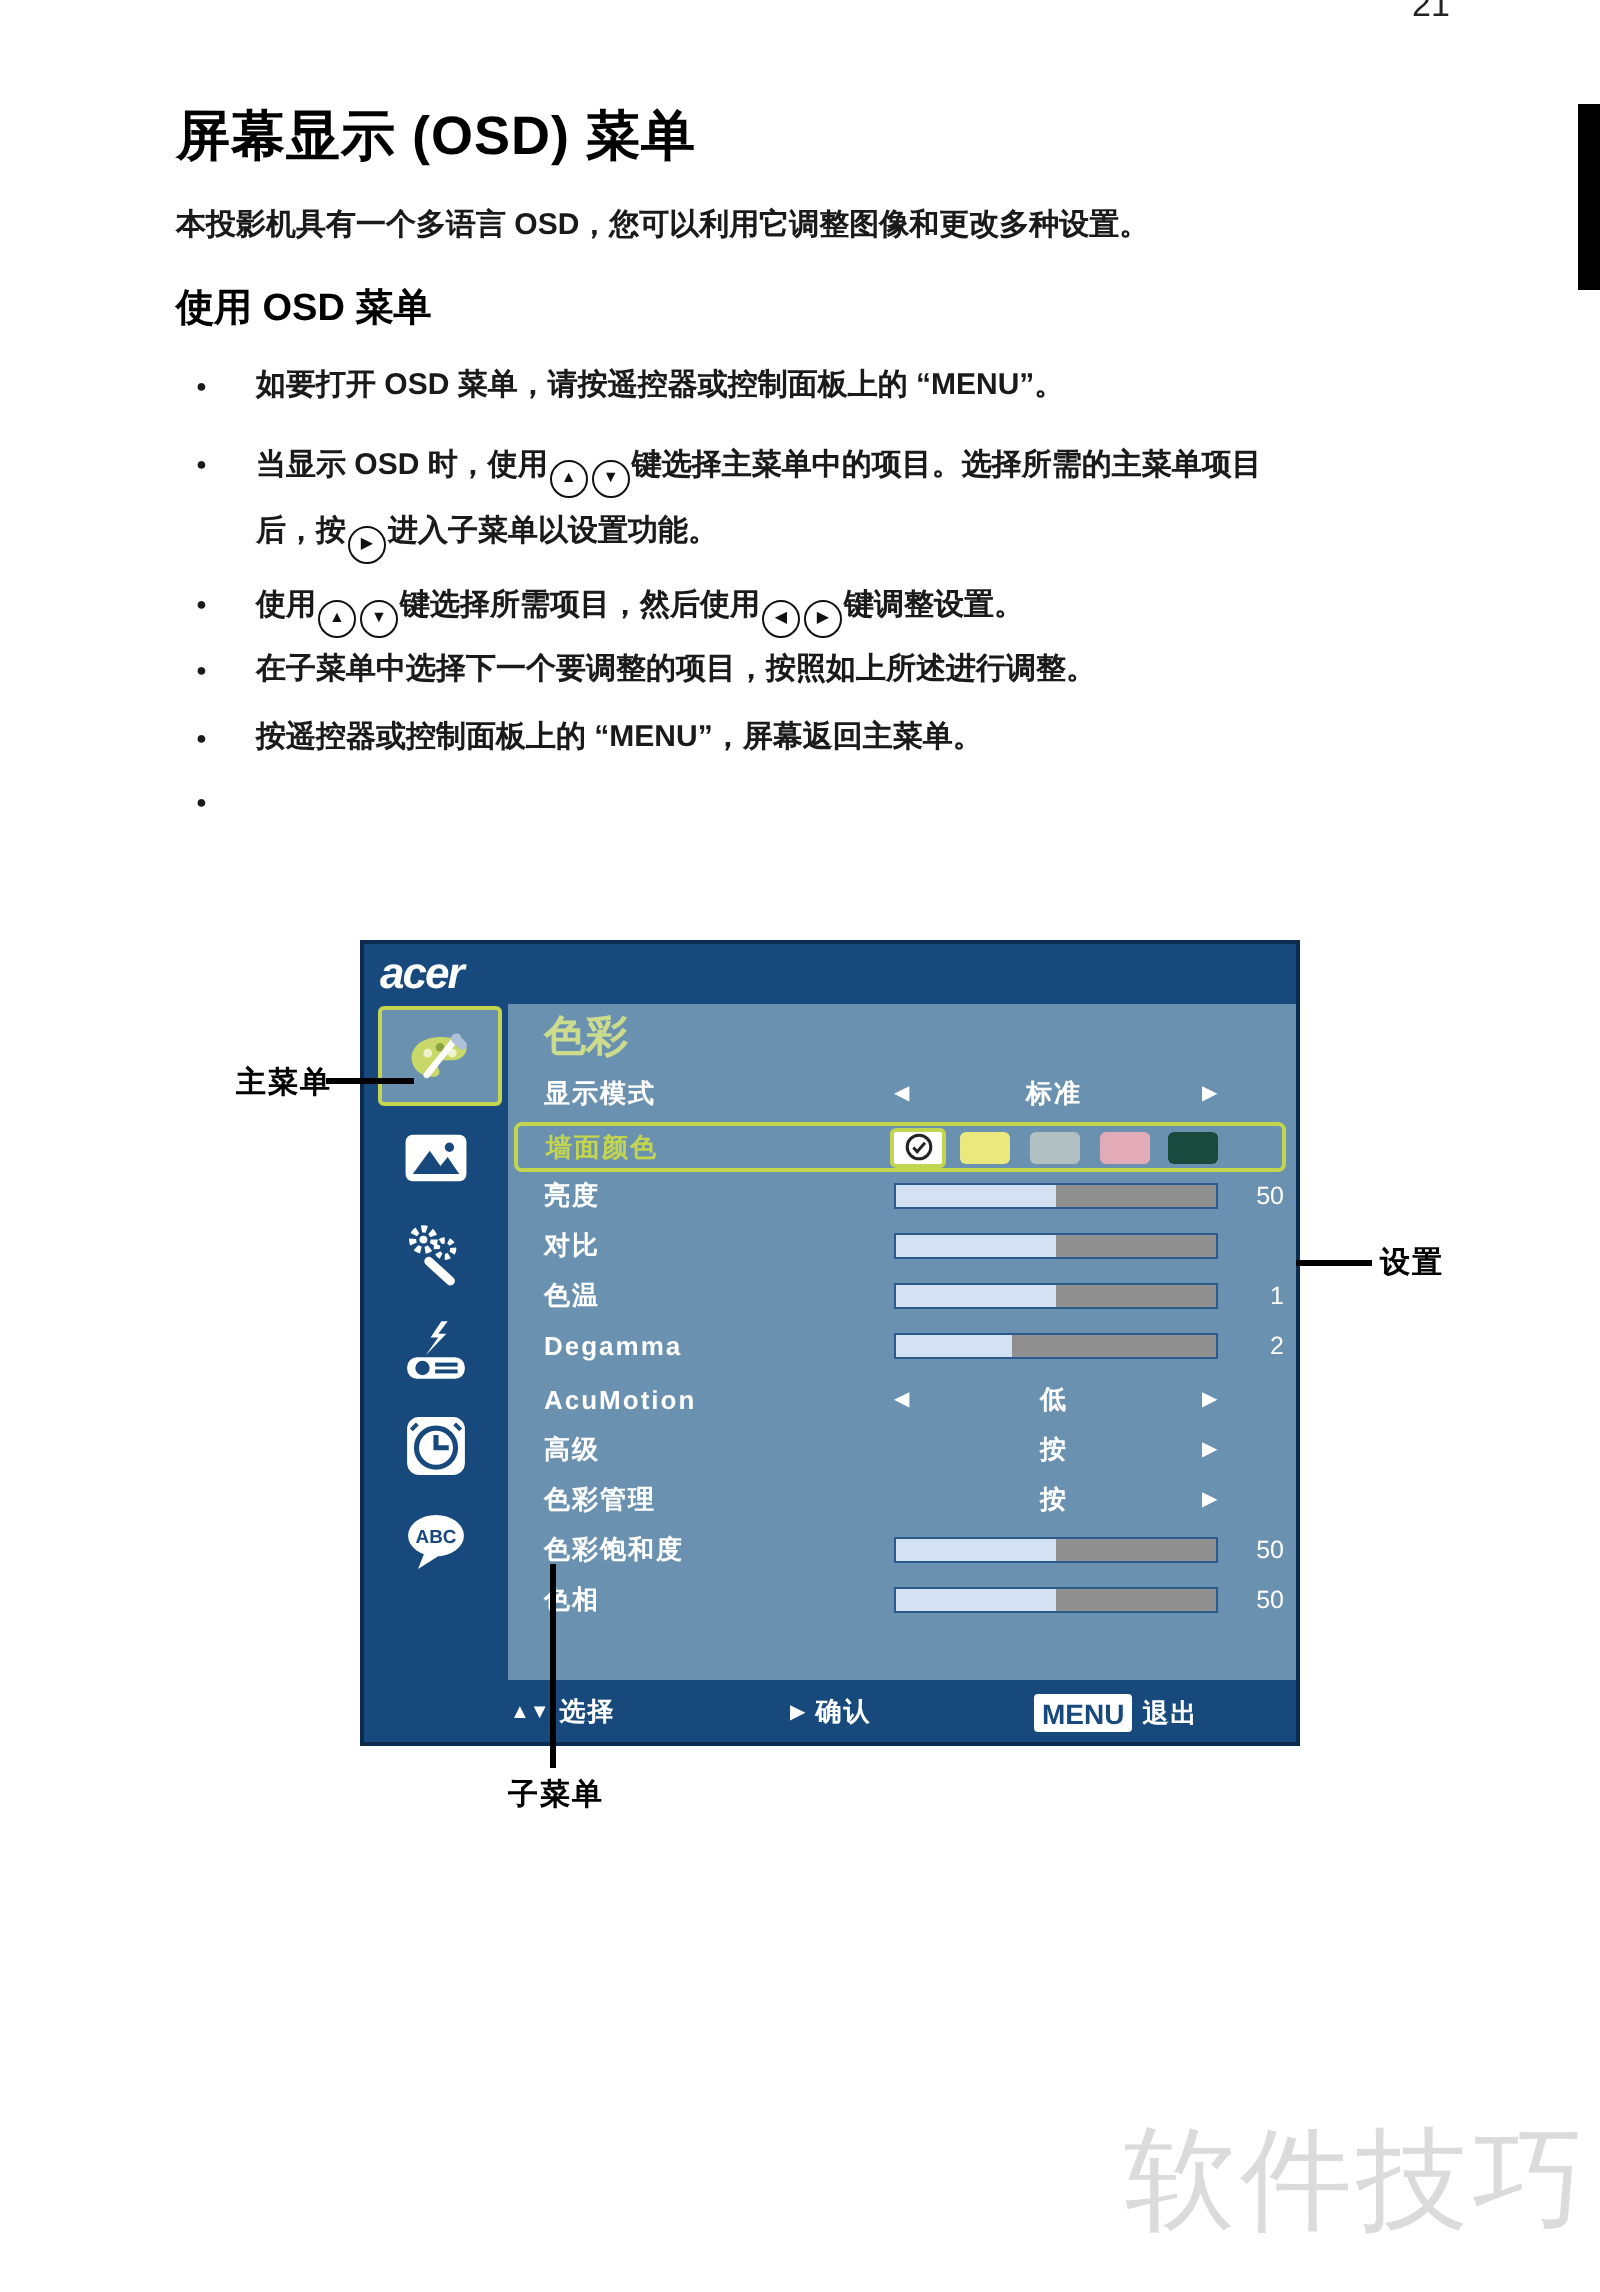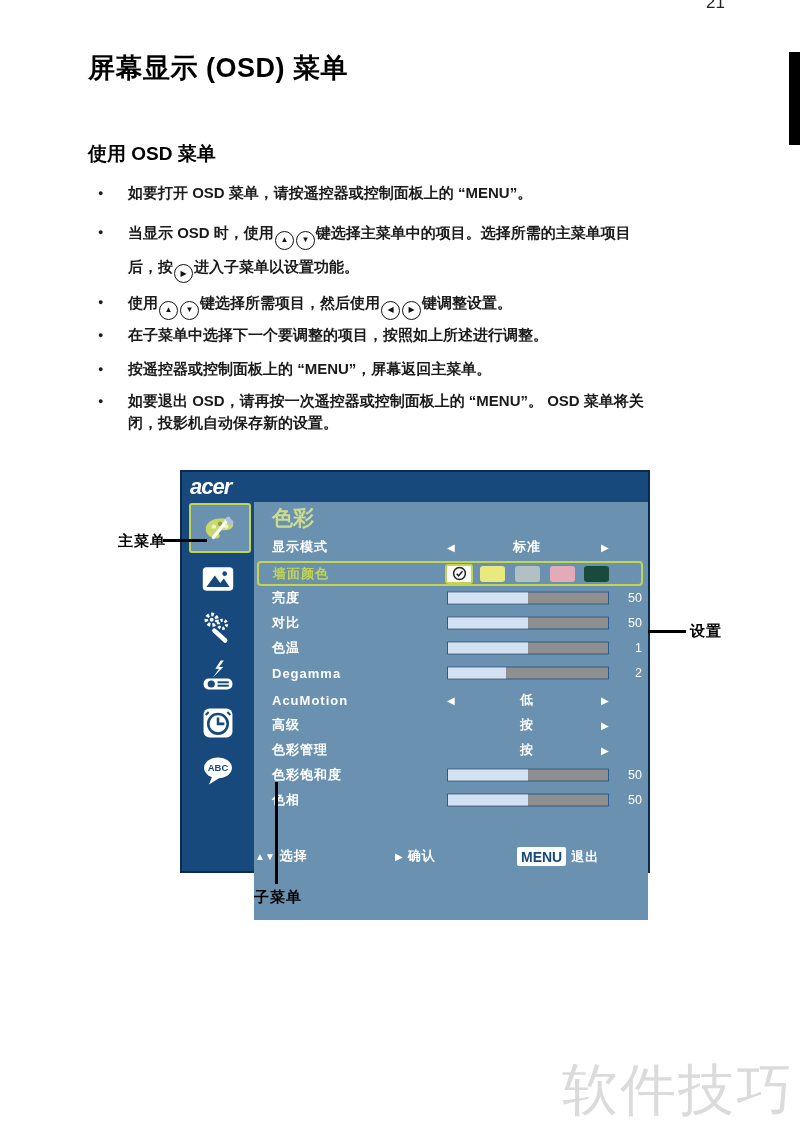--- a/index.html
+++ b/index.html
@@ -28,21 +28,21 @@
   .bullet.tall .bdot{top:12px;}
   .keybtn{display:inline-flex;align-items:center;justify-content:center;width:17px;height:17px;
           border:1.6px solid #111;border-radius:50%;background:#fff;font-size:8px;line-height:1;
           margin:0 1px;vertical-align:-4px;color:#111;}
 
   
   .osd{position:absolute;left:180px;top:470px;width:470px;height:403px;background:var(--dark-blue);
        border:2px solid #0b2c50;box-sizing:border-box;}
   .acer-logo{position:absolute;left:8px;top:2px;font-size:22px;font-weight:bold;font-style:italic;
              color:#fff;letter-spacing:-1px;}
-  .osd-main{position:absolute;left:72px;top:30px;width:394px;height:418px;background:var(--panel-blue);}
+  .osd-main{position:absolute;left:72px;top:30px;width:394px;height:338px;background:var(--panel-blue);}
   .osd-menu-title{position:absolute;left:18px;top:2px;font-size:21px;font-weight:600;color:var(--title-green);}
 
   .slot{position:absolute;left:0;width:72px;height:46px;display:flex;align-items:center;justify-content:center;}
   .slot.sel{left:7px;width:58px;background:var(--panel-blue);border:2px solid var(--accent);border-radius:3px;}
   .sicon{display:flex;align-items:center;justify-content:center;}
 
   .osd-row{position:absolute;left:0;width:100%;height:22px;}
   .rlabel{position:absolute;left:18px;top:50%;transform:translateY(-50%);font-size:13px;color:#fff;
           font-weight:600;letter-spacing:1px;white-space:nowrap;}
   .track{position:absolute;left:193px;top:50%;transform:translateY(-50%);width:162px;height:13px;
@@ -78,29 +78,30 @@
 </style>
 </head>
 <body>
 
 <div id="page">
 
   <div class="page-number">21</div>
   <div class="black-tab"></div>
 
   <div class="doc-title">屏幕显示 (OSD) 菜单</div>
+  <div class="doc-intro">本投影机具有一个多语言 OSD，您可以利用它调整图像和更改多种设置。</div>
   <div class="doc-subtitle">使用 OSD 菜单</div>
 
   <div id="bullets">
       <div class="bullet" style="top: 182px;"><span class="bdot">●</span><span class="btext">如要打开 OSD 菜单，请按遥控器或控制面板上的 “MENU”。</span></div>
       <div class="bullet tall" style="top: 216px;"><span class="bdot">●</span><span class="btext">当显示 OSD 时，使用<span class="keybtn">▲</span><span class="keybtn">▼</span>键选择主菜单中的项目。选择所需的主菜单项目<br>后，按<span class="keybtn">▶</span>进入子菜单以设置功能。</span></div>
       <div class="bullet tall" style="top: 286px;"><span class="bdot">●</span><span class="btext">使用<span class="keybtn">▲</span><span class="keybtn">▼</span>键选择所需项目，然后使用<span class="keybtn">◀</span><span class="keybtn">▶</span>键调整设置。</span></div>
       <div class="bullet" style="top: 324px;"><span class="bdot">●</span><span class="btext">在子菜单中选择下一个要调整的项目，按照如上所述进行调整。</span></div>
       <div class="bullet" style="top: 358px;"><span class="bdot">●</span><span class="btext">按遥控器或控制面板上的 “MENU”，屏幕返回主菜单。</span></div>
-      <div class="bullet" style="top: 390px;"><span class="bdot">●</span><span class="btext">如要退出 OSD，请再按一次遥控器或控制面板上的 “MENU”。 OSD 菜单将关<br>闭，投影机自动保存新的设置。</span></div>
+      <div class="bullet" style="top: 390px;"><span class="bdot">●</span></div>
     </div>
 
   <div class="osd">
     <div class="acer-logo">acer</div>
     <div id="osd-sidebar">
         <div class="slot sel" style="top: 31px;">
           <span class="sicon">
             <svg width="38" height="36" viewBox="0 0 40 38">
               <path d="M20 9c-8.5 0-15 4.6-15 11 0 5.6 5 10 11.5 10 2.2 0 3.2-1.1 3.2-2.7 0-1.2-.9-2-.9-3.2 0-1.8 1.3-2.8 3.3-2.8h3.6c4.9 0 8.3-2.6 8.3-6.3C34 11 28 9 20 9z" fill="#c8d96a"></path>
               <circle cx="13.5" cy="17.5" r="2.3" fill="#eef3cd"></circle>
@@ -185,21 +186,21 @@
             <span class="swatch" style="background: rgb(227, 170, 184); left: 291px;"></span>
             <span class="swatch" style="background: rgb(26, 74, 60); left: 325px;"></span>
           </div>
           <div class="osd-row" style="top: 85px;">
             <span class="rlabel">亮度</span>
             <div class="track">
               <div class="fill" style="width: 50%;"></div>
             </div>
             <span class="rvalue">50</span>
           </div>
-          <div class="osd-row" style="top: 110px;">
+          <div class="osd-row" style="top: 110px; padding-left: 28px;">
             <span class="rlabel">对比</span>
             <div class="track">
               <div class="fill" style="width: 50%;"></div>
             </div>
             <span class="rvalue">50</span>
           </div>
           <div class="osd-row" style="top: 135px;">
             <span class="rlabel">色温</span>
             <div class="track">
               <div class="fill" style="width: 50%;"></div>

